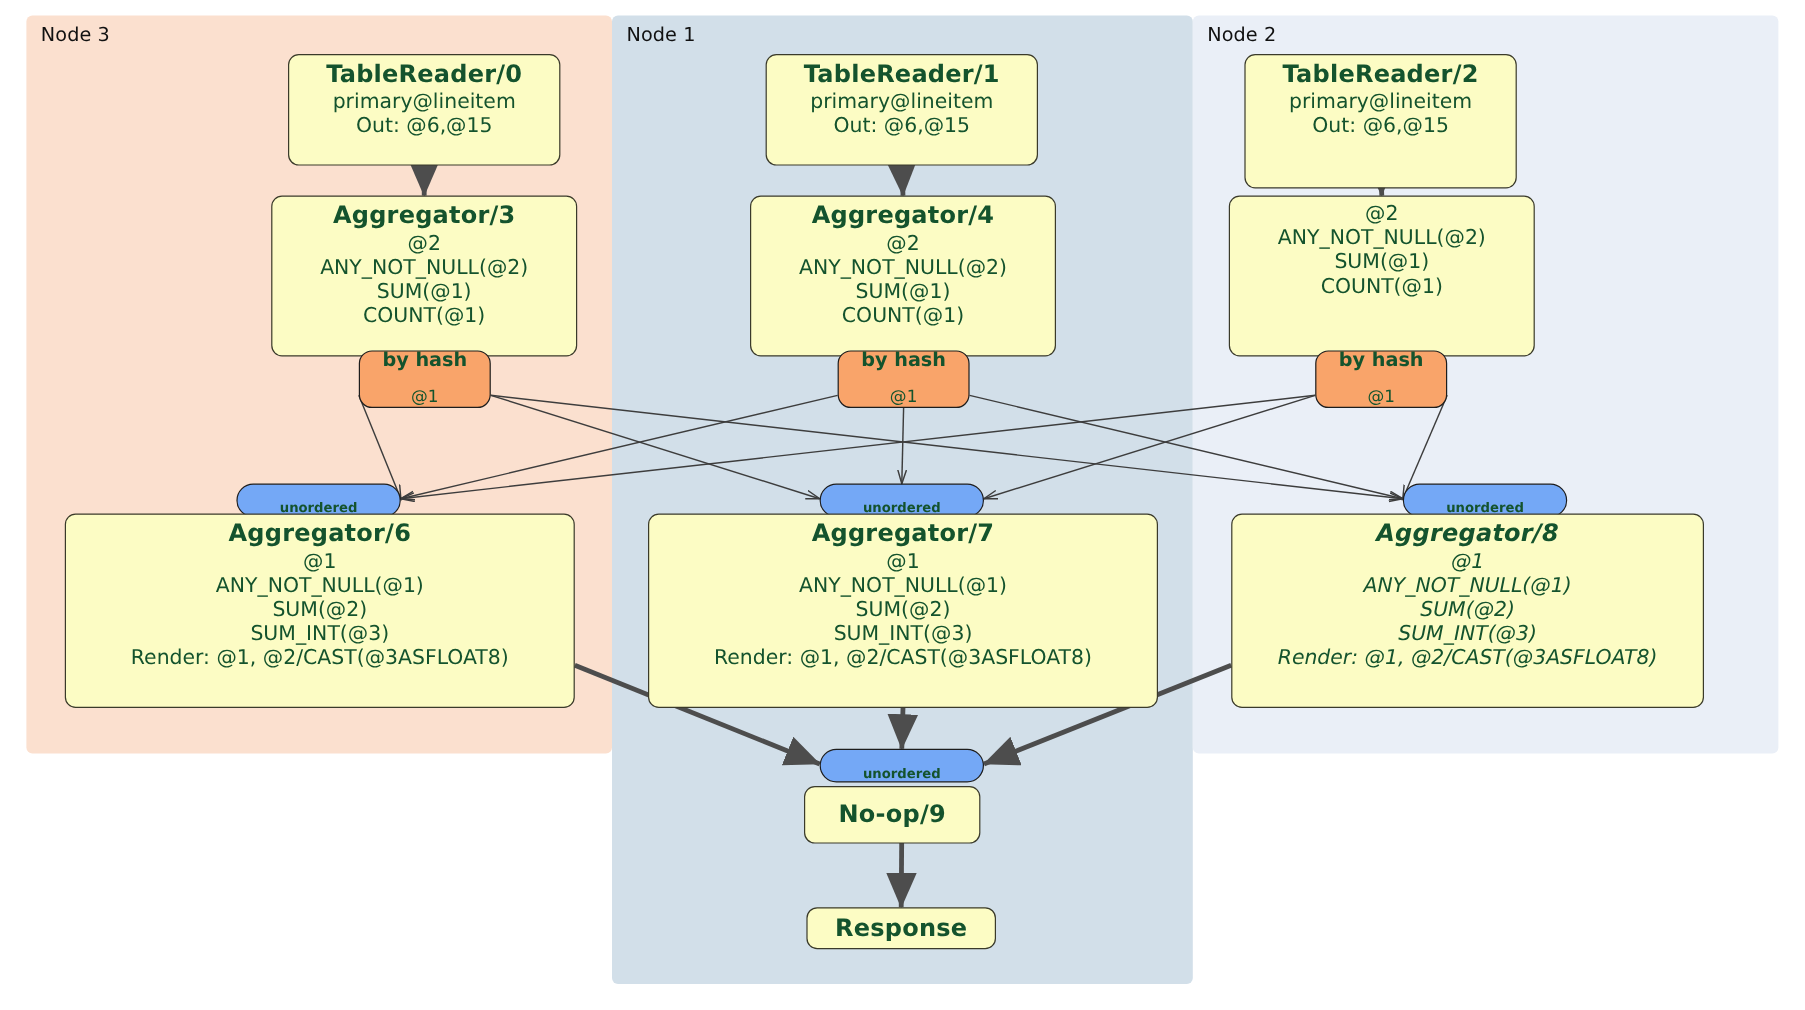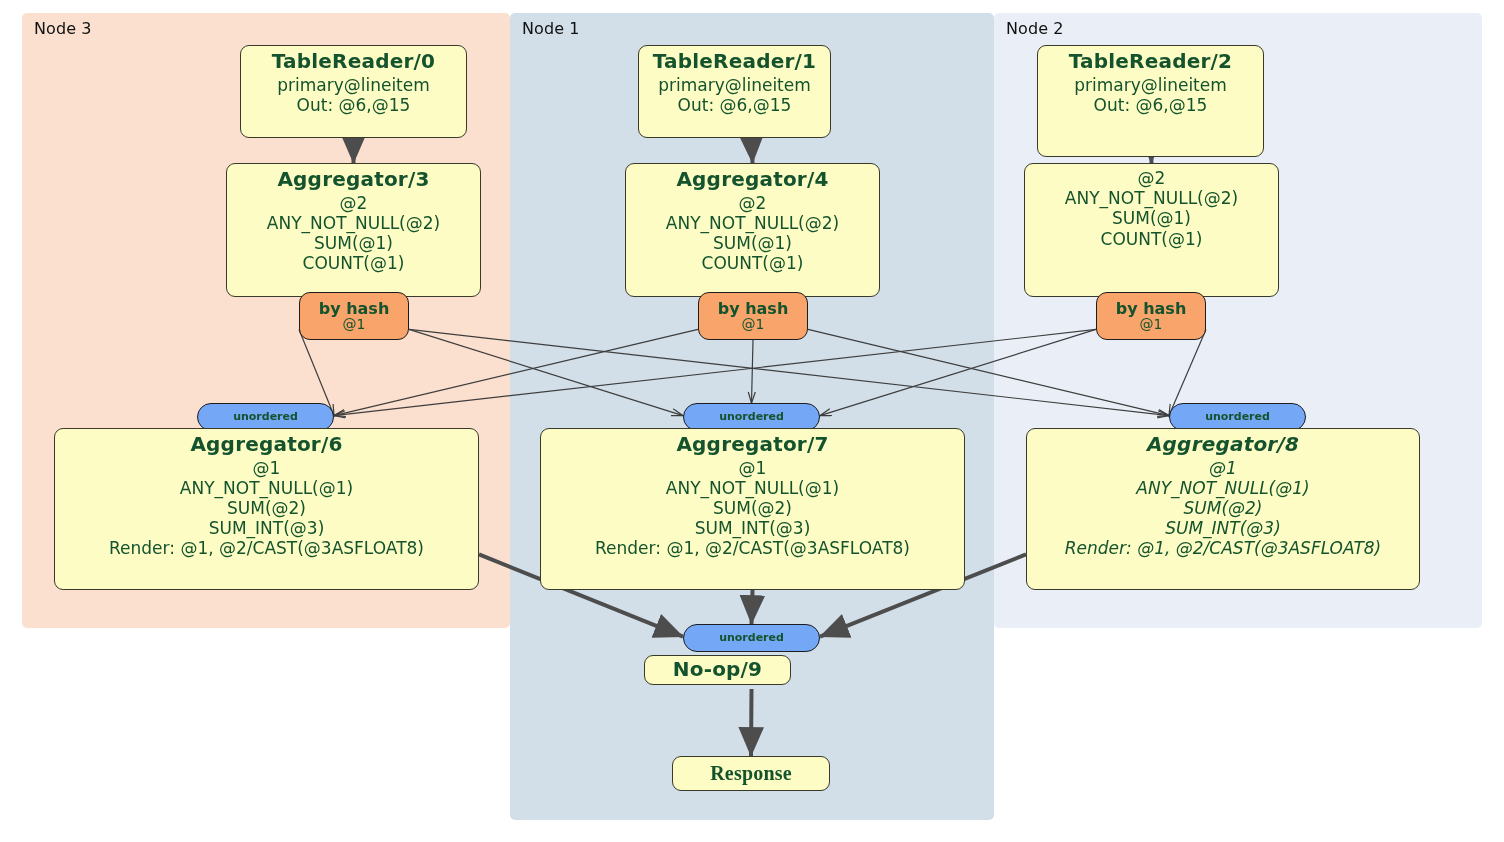--- a/index.html
+++ b/index.html
@@ -67,22 +67,23 @@
     justify-content:center;
     padding-top:0;
   }
   .proc.compact .title{margin-bottom:0;}
   .pill{
     border-radius:14px;
     border:1.4px solid #1d1d1d;
     display:flex;
     flex-direction:column;
     align-items:center;
-    justify-content:center;
+    justify-content:flex-end;
     line-height:1.08;
+    gap:16px;
   }
   .pill.hash{
     background:#f9a46a;
     border-radius:11px;
   }
   .pill.unord{
     background:#74a8f6;
   }
   .pill .l1{
     font-weight:bold;
@@ -136,21 +137,21 @@
         <line x1="751.5" y1="689" x2="751" y2="756" stroke="#4d4d4d" stroke-width="4" marker-end="url(#ah-thick)"></line>
       </g>
   </svg>
 
   <div id="node-layer">
       <div class="node proc" style="left: 240px; top: 45px; width: 227px; height: 93px;">
         <span class="title">TableReader/0</span>
         <span class="det">primary@lineitem</span>
         <span class="det">Out: @6,@15</span>
       </div>
-      <div class="node proc" style="left: 638px; top: 45px; width: 193px; height: 93px;">
+      <div class="node proc" style="left: 638px; top: 45px; width: 227px; height: 93px;">
         <span class="title">TableReader/1</span>
         <span class="det">primary@lineitem</span>
         <span class="det">Out: @6,@15</span>
       </div>
       <div class="node proc" style="left: 1037px; top: 45px; width: 227px; height: 112px;">
         <span class="title">TableReader/2</span>
         <span class="det">primary@lineitem</span>
         <span class="det">Out: @6,@15</span>
       </div>
       <div class="node proc" style="left: 226px; top: 163px; width: 255px; height: 134px;">
@@ -214,20 +215,20 @@
         <span class="title">Aggregator/8</span>
         <span class="det">@1</span>
         <span class="det">ANY_NOT_NULL(@1)</span>
         <span class="det">SUM(@2)</span>
         <span class="det">SUM_INT(@3)</span>
         <span class="det">Render: @1, @2/CAST(@3ASFLOAT8)</span>
       </div>
       <div class="node pill unord" style="left: 683px; top: 624px; width: 137px; height: 28px;">
         <span class="l1">unordered</span>
       </div>
-      <div class="node proc compact" style="left: 644px; top: 655px; width: 147px; height: 30px;">
+      <div class="node proc compact" style="left: 670px; top: 655px; width: 147px; height: 48px;">
         <span class="title">No-op/9</span>
       </div>
-      <div class="node proc compact" style="left: 672px; top: 756px; width: 158px; height: 35px; font-family: Liberation Serif, serif;">
+      <div class="node proc compact" style="left: 672px; top: 756px; width: 158px; height: 35px;">
         <span class="title">Response</span>
       </div>
     </div>
 </div>
 
 </body></html>

